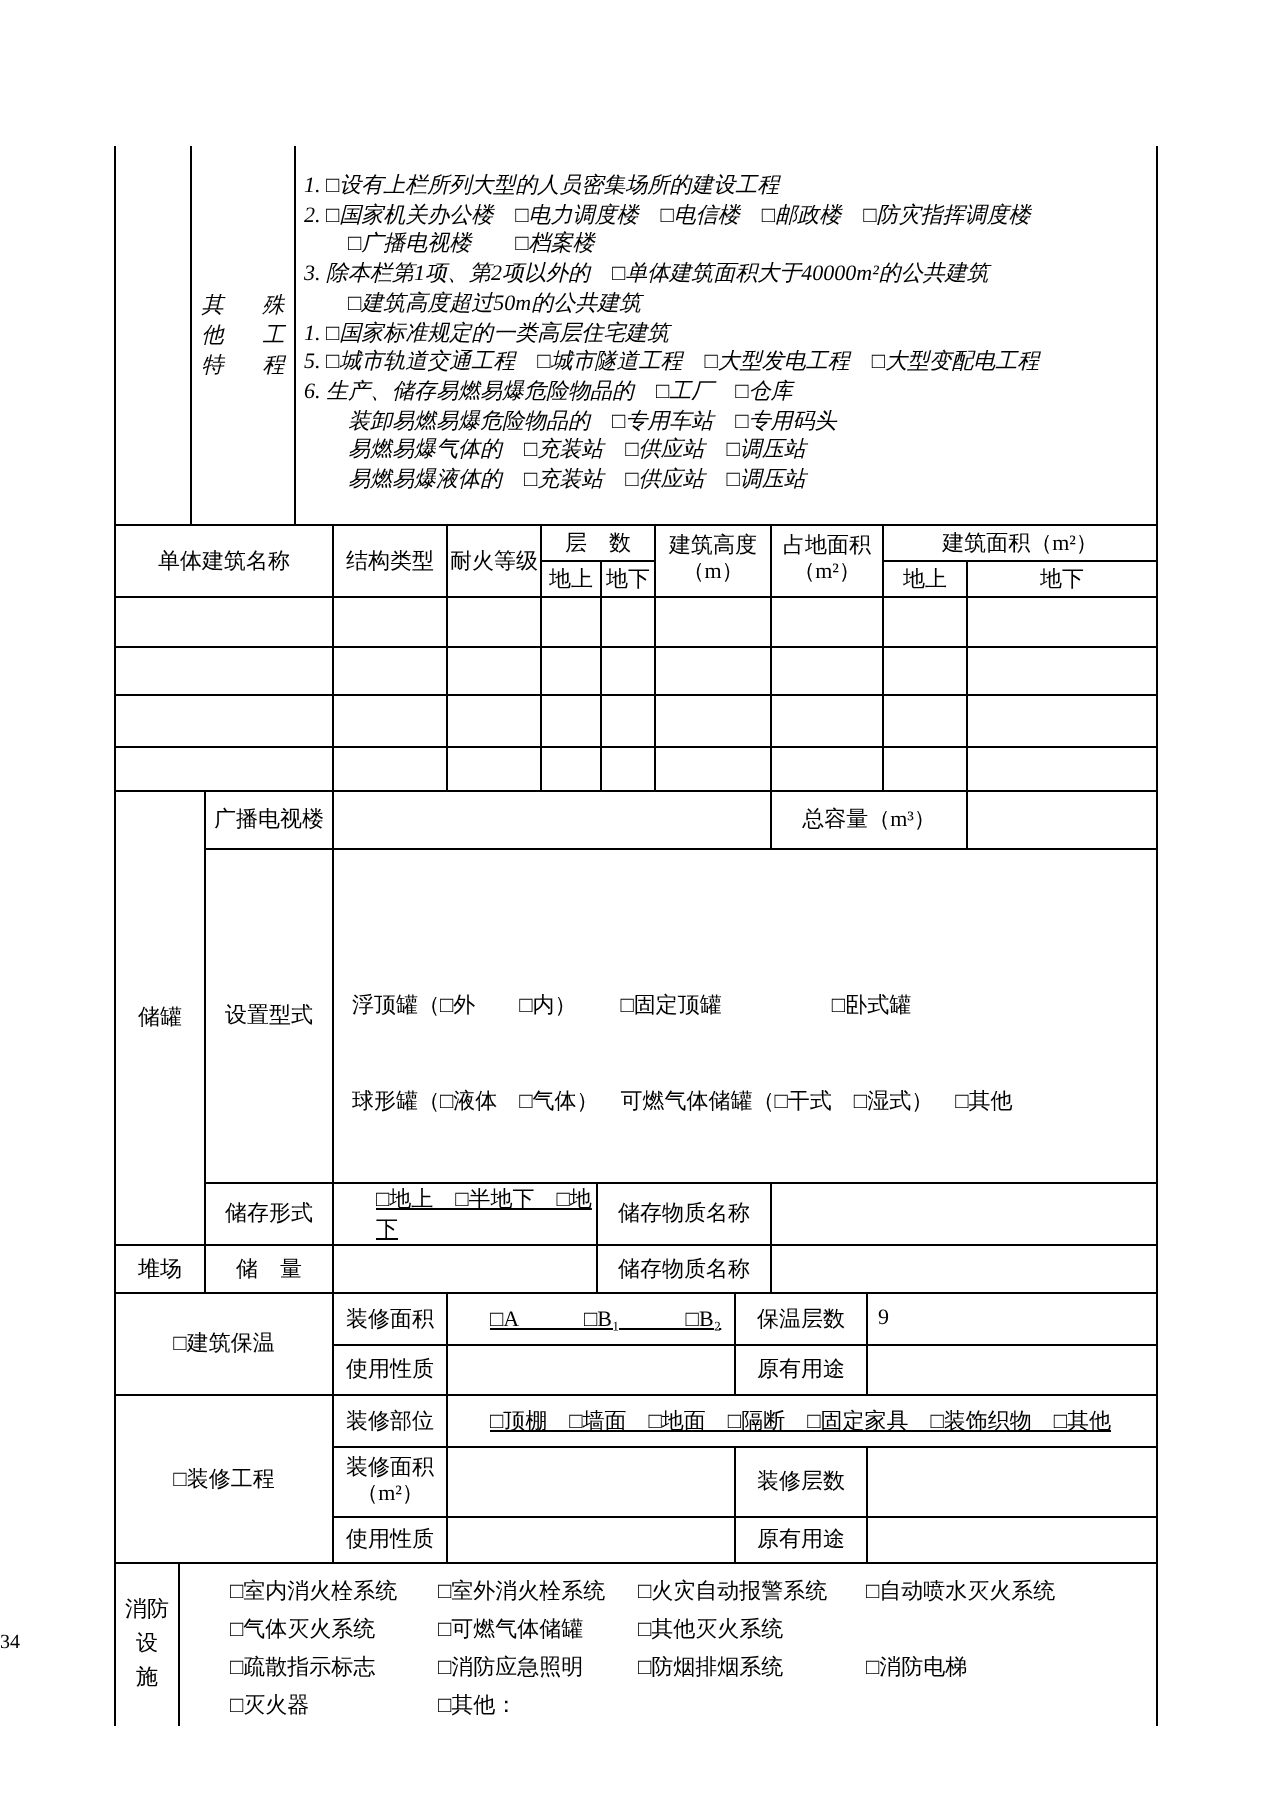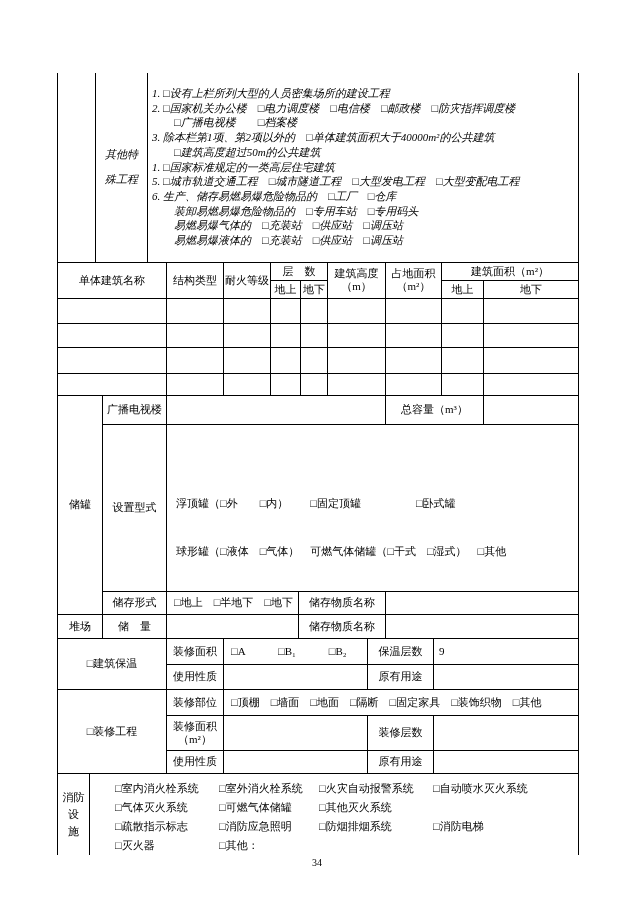--- a/index.html
+++ b/index.html
@@ -15,34 +15,34 @@
   table.first { margin-top: 0; }
   td {
     border: 1px solid #000; padding: 0; font-size: 11px;
     vertical-align: middle; overflow: hidden;
   }
   .no-top td { border-top: none; font-style: italic; }
   .no-bottom td { border-bottom: none; }
   .c { text-align: center; }
   .two-line { line-height: 13px; }
   
-  .sp-label { display: flex; flex-direction: column; align-items: center; justify-content: center; gap: 10px; }
+  .sp-label { display: flex; align-items: center; justify-content: center; gap: 10px; }
   .sp-lines { padding: 13px 2px 2px 4px; }
   .sp-lines div { line-height: 14.7px; white-space: pre-wrap; }
   
   .tank-type { padding-left: 9px; line-height: 16px; white-space: pre-wrap; margin-top: 38px; }
-  .pad-l { padding-left: 7px; }
+  .pad-l { padding-left: 21px; text-decoration: underline; }
   .val-l { padding-left: 5px; text-align: left; }
   
   .fire-grid {
     display: grid; grid-template-columns: 104px 100px 114px auto;
     padding: 5px 0 0 25px; align-content: start;
   }
   .fire-grid span { line-height: 19px; display: block; }
-  .page-num { position: absolute; left: 0; right: 0; top: 857px; text-align: center; font-size: 10px; }
+  .page-num { position: absolute; left: 0; right: 0; top: 816px; text-align: left; font-size: 10px; }
 </style>
 </head>
 <body>
 
 <div class="sheet">
   <div class="form-wrap">
 
     <table class="first no-top">
       <colgroup>
           <col style="width:38px">

